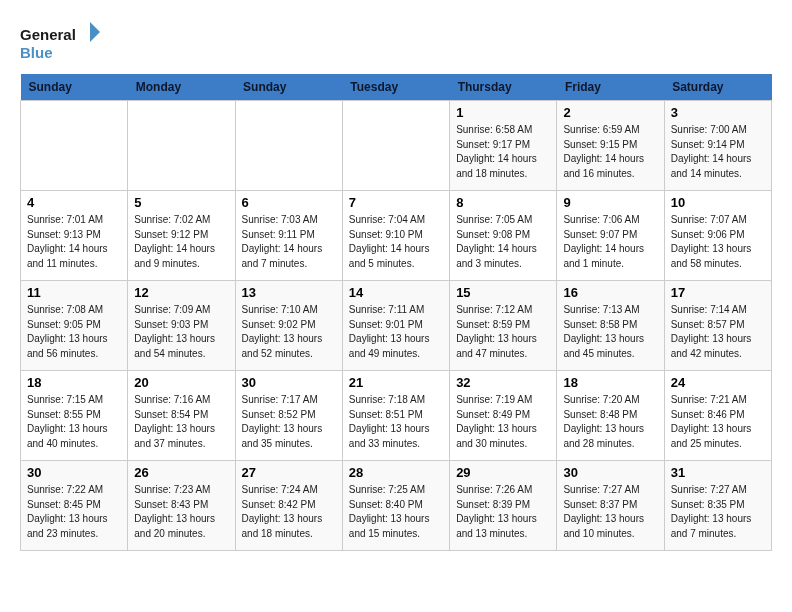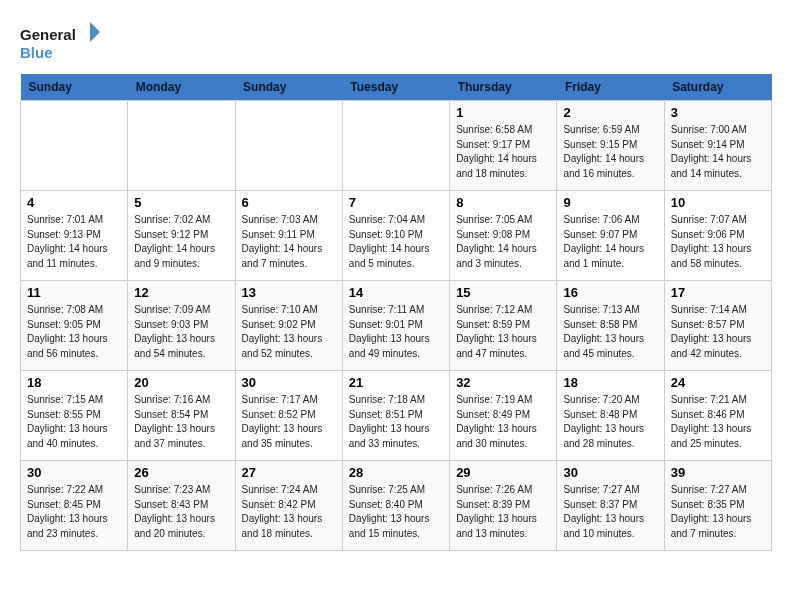--- a/index.html
+++ b/index.html
@@ -229,18 +229,18 @@
         </td>
         <td>
           <span class="day-num">29</span>
           <div class="day-info">Sunrise: 7:26 AM<br>Sunset: 8:39 PM<br>Daylight: 13 hours<br>and 13 minutes.</div>
         </td>
         <td>
           <span class="day-num">30</span>
           <div class="day-info">Sunrise: 7:27 AM<br>Sunset: 8:37 PM<br>Daylight: 13 hours<br>and 10 minutes.</div>
         </td>
         <td>
-          <span class="day-num">39</span>
+          <span class="day-num">31</span>
           <div class="day-info">Sunrise: 7:27 AM<br>Sunset: 8:35 PM<br>Daylight: 13 hours<br>and 7 minutes.</div>
         </td>
       </tr>
     </tbody>
 </table>
 
 </body></html>

